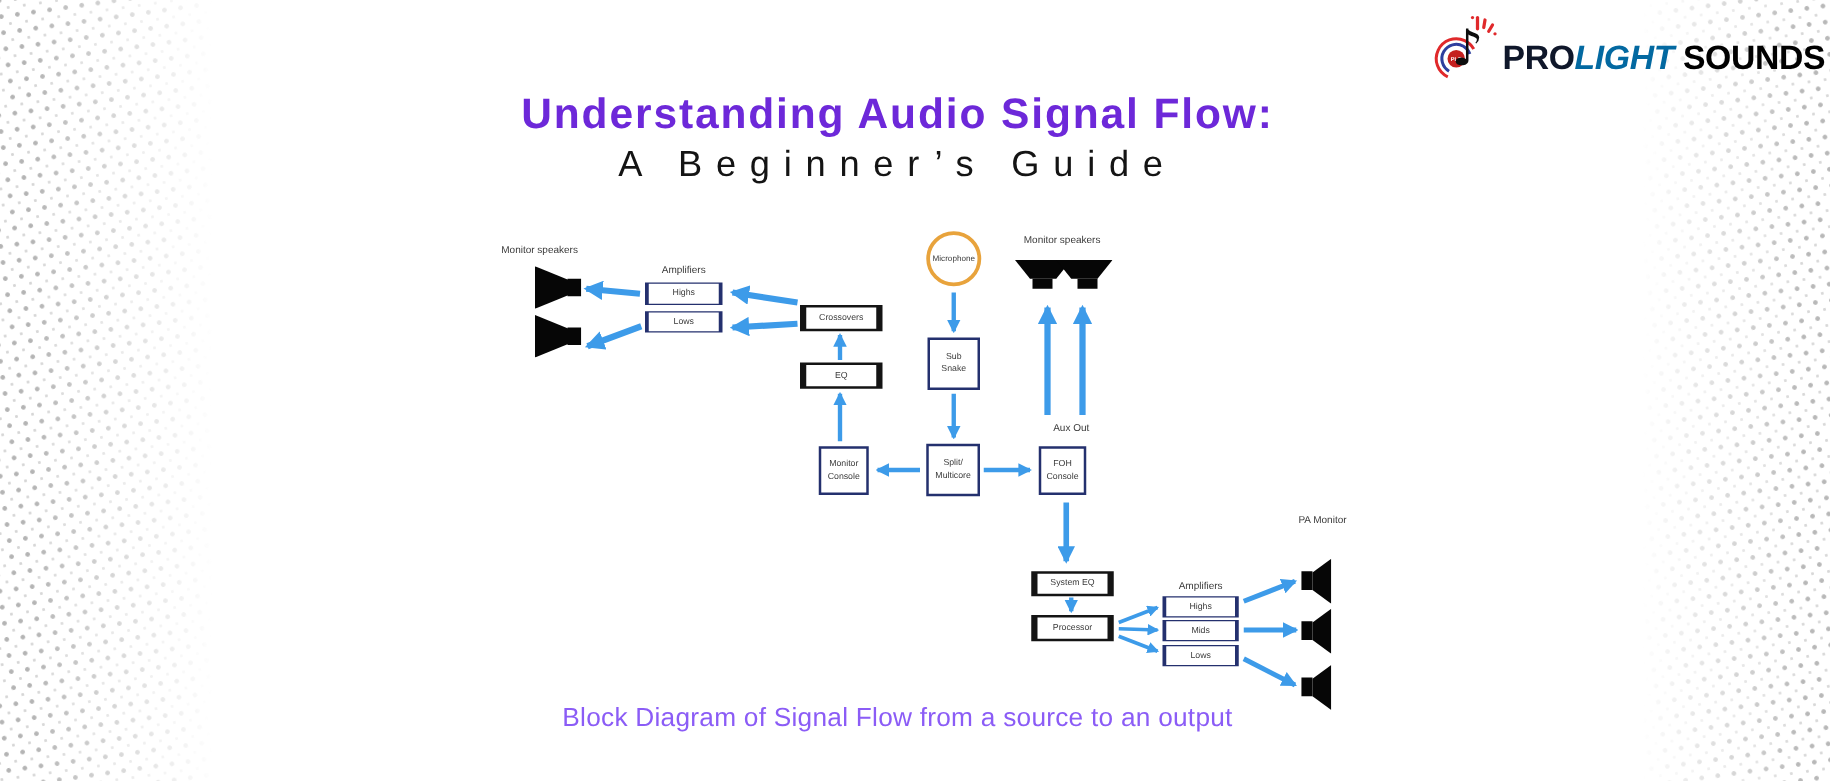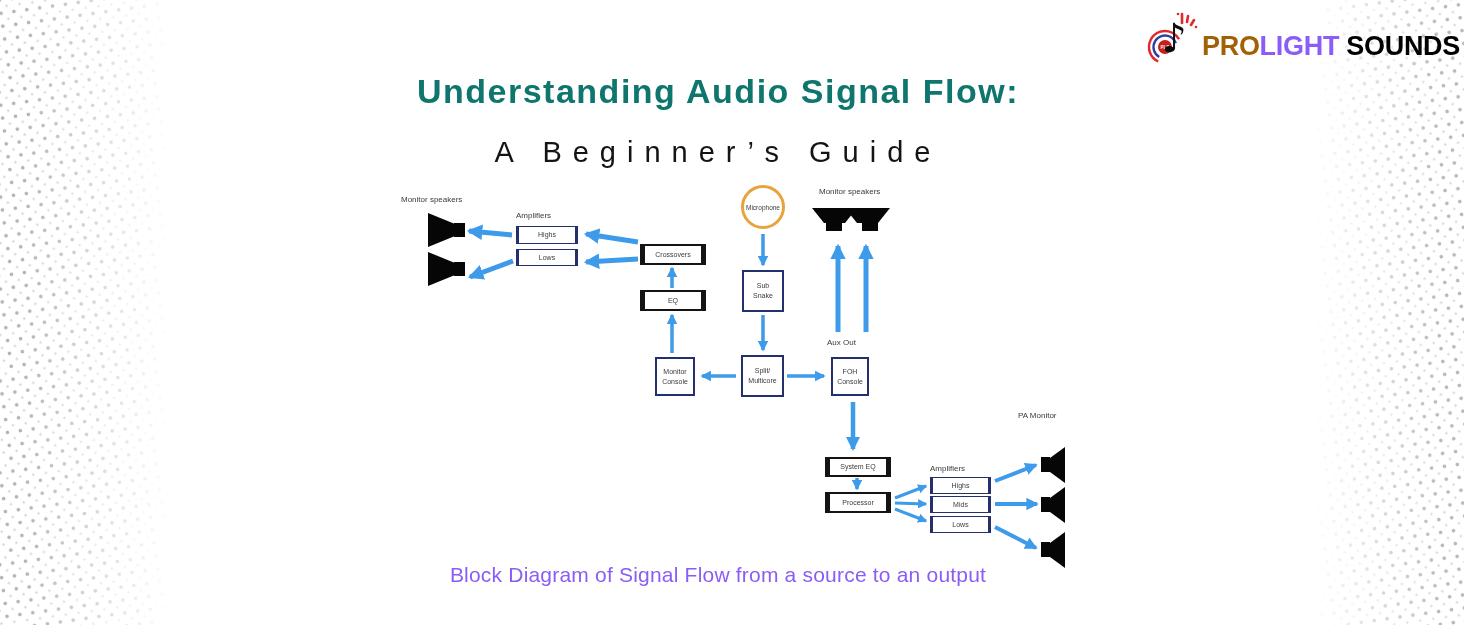--- a/index.html
+++ b/index.html
@@ -24,47 +24,47 @@
     -webkit-mask-image:linear-gradient(to right,rgba(0,0,0,.95) 15%,rgba(0,0,0,0) 100%);
     mask-image:linear-gradient(to right,rgba(0,0,0,.95) 15%,rgba(0,0,0,0) 100%);}
   .dots-right{right:0;width:150px;
     -webkit-mask-image:linear-gradient(to left,rgba(0,0,0,.9) 15%,rgba(0,0,0,0) 100%);
     mask-image:linear-gradient(to left,rgba(0,0,0,.9) 15%,rgba(0,0,0,0) 100%);}
 
   
   .logo{position:absolute;left:1144px;top:10px;display:flex;align-items:center;}
   .logo-icon{width:56px;height:58px;position:relative;}
   .logo-text{font-size:27px;font-weight:800;letter-spacing:-0.3px;margin-left:2px;margin-top:14px;white-space:nowrap;}
-  .logo-text .pro{color:#a16207;}
-  .logo-text .light{color:#8b5cf6;}
+  .logo-text .pro{color:#0f172a;}
+  .logo-text .light{color:#0369a1;font-style:italic;}
   .logo-text .sounds{color:#000000;}
 
   
   .content{position:absolute;left:0;width:1436px;text-align:center;}
-  .title1{top:72px;font-size:34px;font-weight:800;letter-spacing:1.5px;color:#0f766e;}
-  .title2{top:136px;font-size:29px;font-weight:500;letter-spacing:11px;color:#141414;}
+  .title1{top:72px;font-size:34px;font-weight:800;letter-spacing:1.5px;color:#6d28d9;}
+  .title2{top:116px;font-size:29px;font-weight:500;letter-spacing:11px;color:#141414;}
   .caption{top:563px;font-size:21px;font-weight:400;color:#8b5cf6;letter-spacing:0.2px;}
 
   
   #diagram{position:absolute;left:395px;top:178px;width:700px;height:395px;}
   #diagram .arrows{position:absolute;left:0;top:0;}
   .node{
     position:absolute;background:#fff;box-sizing:border-box;
     display:flex;align-items:center;justify-content:center;text-align:center;
     font-size:7px;line-height:1.4;color:#3a3a3a;white-space:pre-line;
   }
   .navy{border:1.5px solid #24306E;border-left-width:3px;border-right-width:3px;}
   .navy-sq{border:2px solid #24306E;}
   .blackbox{border:2px solid #141414;border-left-width:5px;border-right-width:5px;}
   .mic{
     position:absolute;box-sizing:border-box;border:3px solid #E8A33C;border-radius:50%;
     background:#fff;display:flex;align-items:center;justify-content:center;
     font-size:6.5px;color:#3a3a3a;
   }
-  .dlabel{position:absolute;font-size:8px;color:#3a3a3a;text-align:left;white-space:nowrap;}
+  .dlabel{position:absolute;font-size:8px;color:#3a3a3a;text-align:center;white-space:nowrap;}
   .spk{position:absolute;}
 </style>
 </head>
 <body>
 
 <div class="dots dots-left">
     <div class="grid"></div>
   </div>
 <div class="dots dots-right">
     <div class="grid"></div>

